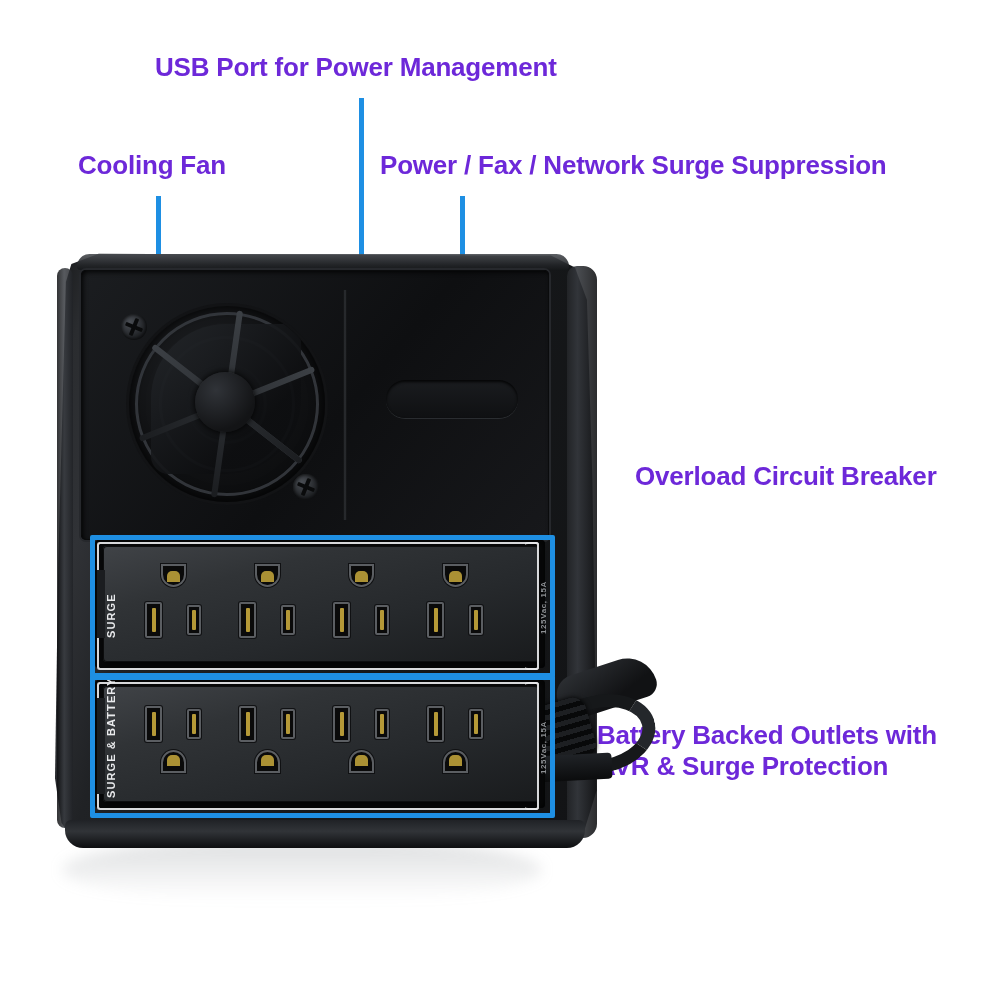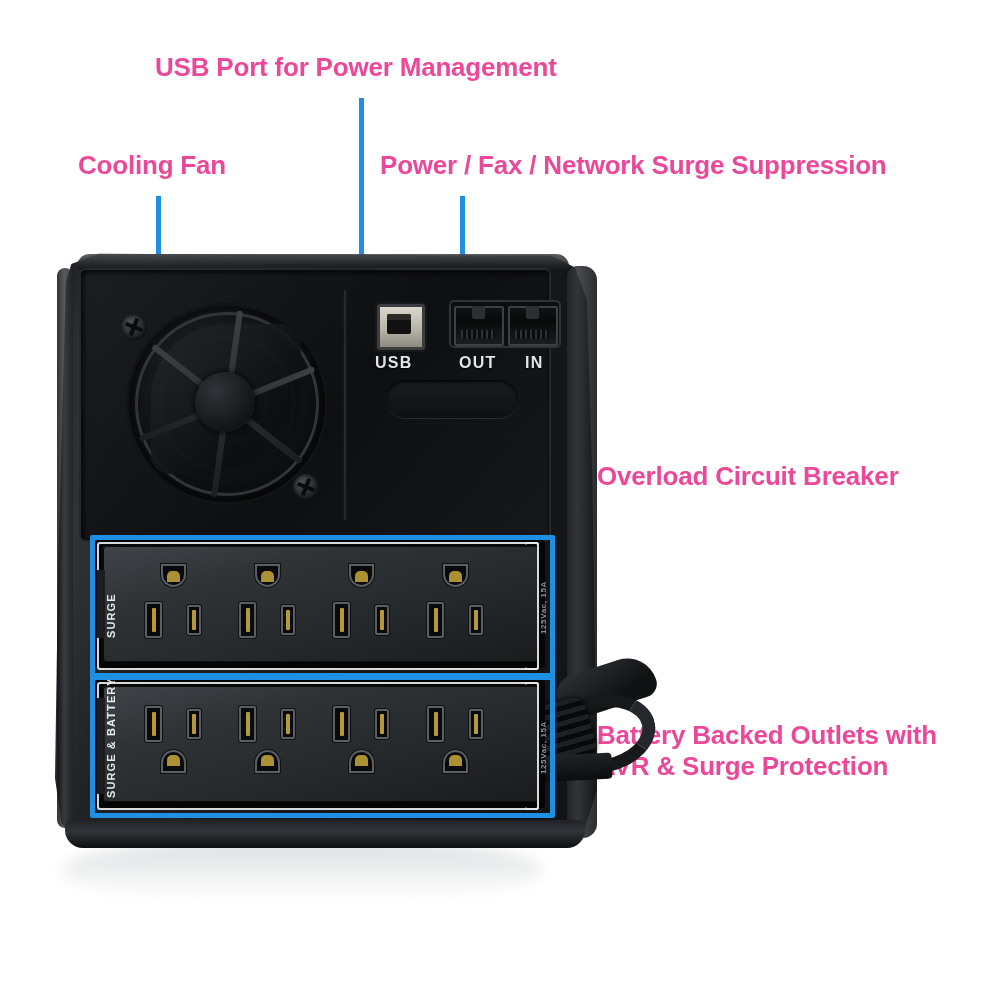--- a/index.html
+++ b/index.html
@@ -9,21 +9,21 @@
     background:#ffffff;
     font-family:"Liberation Sans", sans-serif;
     overflow:hidden;
     position:relative;
   }
   #stage{position:absolute;left:0;top:0;width:1000px;height:1000px;}
 
   
   .callout{
     position:absolute;
-    color:#ec4899;
+    color:#6d28d9;
     font-weight:bold;
     font-size:26px;
     line-height:1.18;
     letter-spacing:-0.2px;
     white-space:pre-line;
     font-family:"Liberation Sans", sans-serif;
   }
   
   .leader{position:absolute;background:#1e8fe3;}
   .leader.v{width:5px;}
@@ -302,21 +302,21 @@
 <body>
 
 <div id="stage">
 
   <div class="callout" style="left:155px;top:52px;">USB Port for Power Management</div>
 
   <div class="callout" style="left:78px;top:150px;">Cooling Fan</div>
 
   <div class="callout" style="left:380px;top:150px;">Power / Fax / Network Surge Suppression</div>
 
-  <div class="callout" style="left:597px;top:461px;">Overload Circuit Breaker</div>
+  <div class="callout" style="left:597px;top:461px;padding-left:38px;">Overload Circuit Breaker</div>
 
 
   <div class="callout" style="left:597px;top:720px;">Battery Backed Outlets with
 AVR &amp; Surge Protection</div>
 
   <div class="leader v" style="left:359px;top:98px;height:202px;"></div>
   <div class="leader v" style="left:156px;top:196px;height:138px;"></div>
   <div class="leader v" style="left:460px;top:196px;height:104px;"></div>
   <div class="leader h" style="left:437px;top:474px;width:152px;"></div>
   <div class="leader h" style="left:515px;top:605px;width:74px;"></div>
@@ -344,38 +344,20 @@
           <div class="fan-ring r3"></div>
           <div class="fan-blade"></div>
           <div class="fan-spoke" style="transform:rotate(8deg);"></div>
           <div class="fan-spoke" style="transform:rotate(68deg);"></div>
           <div class="fan-spoke" style="transform:rotate(128deg);"></div>
           <div class="fan-spoke" style="transform:rotate(-52deg);"></div>
           <div class="fan-hub"></div>
         </div>
       </div>
 
-      <div class="port-bay">
-        <div class="usb-port">
-          <div class="slot"></div>
-        </div>
-        <div class="rj-group">
-          <div class="rj out">
-            <div class="tab"></div>
-            <div class="pins"></div>
-          </div>
-          <div class="rj in">
-            <div class="tab"></div>
-            <div class="pins"></div>
-          </div>
-        </div>
-        <div class="port-label" style="left:16px;top:62px;">USB</div>
-        <div class="port-label" style="left:100px;top:62px;">OUT</div>
-        <div class="port-label" style="left:166px;top:62px;">IN</div>
-      </div>
 
       <div class="oval-panel"></div>
     </div>
 
     <div class="breaker-bezel">
       <div class="breaker-btn"></div>
     </div>
     <div class="breaker-text">
       <div>BREAKER</div>
       <div>125Vac, 15A</div>

